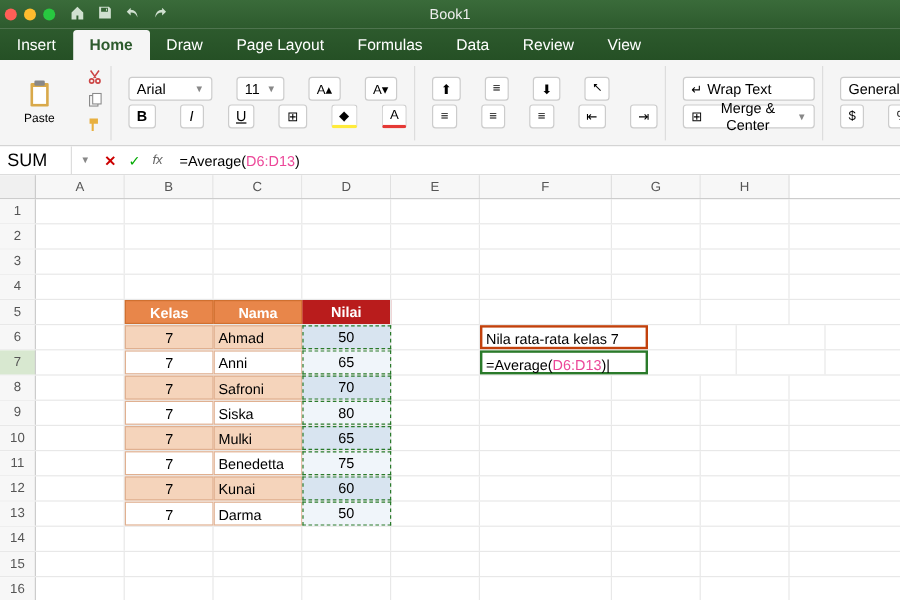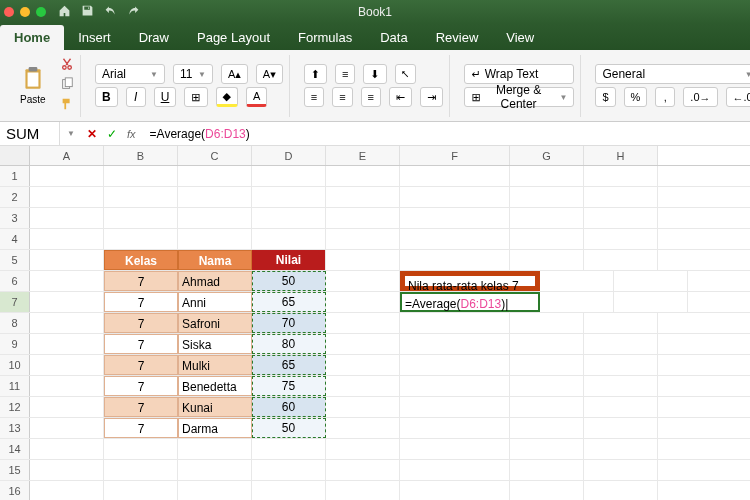--- a/index.html
+++ b/index.html
@@ -9,21 +9,21 @@
 .dot{width:10px;height:10px;border-radius:50%}
 .dot.r{background:#ff5f57}.dot.y{background:#febc2e}.dot.g{background:#28c840}
 .qat{display:flex;gap:10px;color:#d0e0d0}
 .qat svg{width:13px;height:13px;fill:#d0e0d0}
 .title{position:absolute;left:50%;transform:translateX(-50%);color:#eee;font-size:12px}
 .tabs{height:26px;background:linear-gradient(#2d5a2d,#255025);display:flex;align-items:flex-end}
 .tab{padding:5px 14px;color:#fff;font-size:13px;cursor:pointer}
 .tab.active{background:#f5f5f5;color:#2d5a2d;border-radius:3px 3px 0 0;font-weight:600}
 .ribbon{height:72px;background:#f5f5f5;border-bottom:1px solid #ccc;display:flex;align-items:center;padding:4px 8px;gap:8px}
 .rgroup{display:flex;flex-direction:column;gap:3px;padding:0 6px;border-right:1px solid #ddd;height:62px;justify-content:center}
-.rrow{display:flex;gap:8px;align-items:center}
+.rrow{display:flex;gap:20px;align-items:center}
 .rbtn{border:1px solid #ccc;background:#fff;padding:2px 6px;border-radius:3px;font-size:11px;min-width:20px;text-align:center;cursor:pointer;display:inline-flex;align-items:center;justify-content:center;height:20px}
 .rbtn.sel{min-width:70px;justify-content:space-between}
 .paste-big{display:flex;flex-direction:column;align-items:flex-start;gap:2px;padding:2px 6px}
 .paste-big svg{width:26px;height:26px}
 .clip-side{display:flex;flex-direction:column;gap:3px}
 .clip-side svg{width:14px;height:14px}
 .fbar{height:24px;background:#fff;border-bottom:1px solid #ddd;display:flex;align-items:center}
 .nbox{width:60px;border-right:1px solid #ddd;padding:0 6px;font-size:15px;height:100%;display:flex;align-items:center}
 .fctl{display:flex;align-items:center;gap:10px;padding:0 8px}
 .fctl .x{color:#c00;font-weight:bold}.fctl .ck{color:#0a0}
@@ -39,21 +39,21 @@
 .rh.sel{background:#d8e8d0}
 .cell{width:74px;border-right:1px solid #e8e8e8;line-height:21px;padding:0 3px;font-size:12px;overflow:hidden;white-space:nowrap}
 .cell.wide{width:110px}
 .thdr{background:#e8864a;color:#fff;font-weight:600;text-align:center;border:1px solid #d07030}
 .todd{background:#f5d4bb;border:1px solid #e0b090}
 .teven{background:#fff;border:1px solid #e0b090}
 .dhdr{background:#b91c1c;color:#fff;font-weight:600;text-align:center}
 .dodd{background:#d8e4f0;text-align:center}
 .deven{background:#f0f5fa;text-align:center}
 .dsel{outline:1px dashed #2a7a2a;outline-offset:-1px}
-.fcell{border:5px solid #c2410c;overflow:visible;position:relative;z-index:5;background:#fff}
+.fcell{border:2px solid #c2410c;overflow:visible;position:relative;z-index:5;background:#fff}
 .active-cell{border:2px solid #2a7a2a}
 .cent{text-align:center}
 .caret{font-size:8px;margin-left:3px;color:#888}
 .blue{color:#ec4899}
 </style>
 </head>
 <body>
 
 <div class="titlebar">
   <div class="traffic">
@@ -72,22 +72,22 @@
           <path d="M6 3L2 7l4 4V8c4 0 6 2 7 5 0-5-3-8-7-8z"></path>
         </svg></span>
     <span><svg viewBox="0 0 16 16">
           <path d="M10 3l4 4-4 4V8c-4 0-6 2-7 5 0-5 3-8 7-8z"></path>
         </svg></span>
   </div>
   <div class="title">Book1</div>
 </div>
 
 <div class="tabs">
+  <div class="tab">Insert</div>
   <div class="tab active">Home</div>
-  <div class="tab">Insert</div>
   <div class="tab">Draw</div>
   <div class="tab">Page Layout</div>
   <div class="tab">Formulas</div>
   <div class="tab">Data</div>
   <div class="tab">Review</div>
   <div class="tab">View</div>
 </div>
 
 <div class="ribbon">
   <div class="rgroup">

